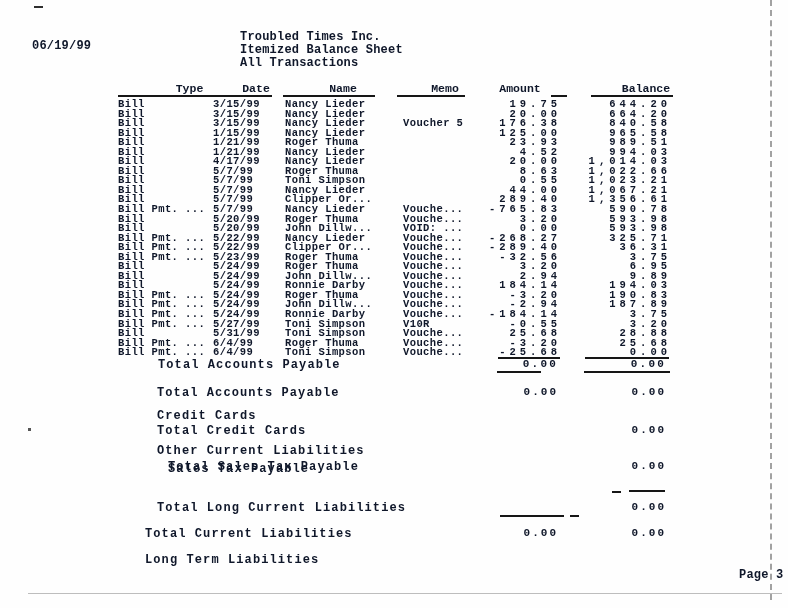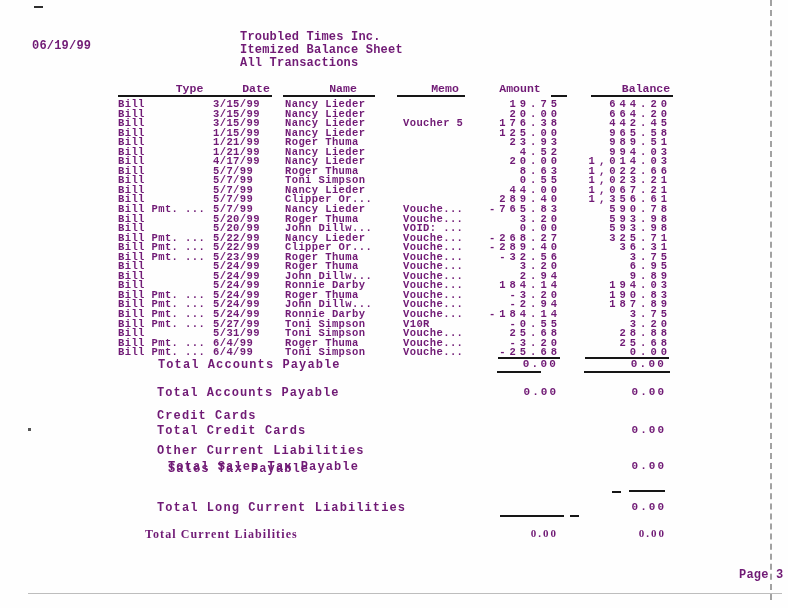--- a/index.html
+++ b/index.html
@@ -1,20 +1,20 @@
 <!DOCTYPE html>
 <html><head>
 <meta charset="utf-8">
 <style>
   html,body{margin:0;padding:0;background:#e9e9e9;}
   .sheet{
     position:relative;width:788px;height:608px;background:#fefefdf2;
     background:#fefefe;overflow:hidden;
     font-family:"Liberation Mono","DejaVu Sans Mono",monospace;
-    font-weight:700;color:#701a75;
+    font-weight:700;color:#0f172a;
   }
   .abs{position:absolute;}
   
   .report-date{top:39px;left:32px;font-size:12px;letter-spacing:.2px;}
   .report-header{top:31px;left:240px;width:300px;text-align:left;font-size:12px;line-height:13.2px;letter-spacing:.2px;}
   
   .colhead span{position:absolute;top:0;font-size:11.5px;text-align:center;}
   .colhead{top:82px;left:0;width:788px;height:14px;margin-left:14px;}
   .h-type{left:118px;width:115px;}
   .h-date{left:212px;width:60px;}
@@ -98,21 +98,21 @@
       <span class="c-amount">20.00</span>
       <span class="c-balance">664.20</span>
     </div>
 
     <div class="row">
       <span class="c-type">Bill</span>
       <span class="c-date">3/15/99</span>
       <span class="c-name">Nancy Lieder</span>
       <span class="c-memo">Voucher 5</span>
       <span class="c-amount">176.38</span>
-      <span class="c-balance">442.45</span>
+      <span class="c-balance">840.58</span>
     </div>
 
     <div class="row">
       <span class="c-type">Bill</span>
       <span class="c-date">1/15/99</span>
       <span class="c-name">Nancy Lieder</span>
       <span class="c-memo"></span>
       <span class="c-amount">125.00</span>
       <span class="c-balance">965.58</span>
     </div>
@@ -360,24 +360,27 @@
   <div class="hline" style="top:490px;left:629px;width:36px;"></div>
   <div class="hline" style="top:491px;left:612px;width:9px;"></div>
 
   <div class="abs sline" style="top:501px;">
     <span class="sl-label i2">Total Long Current Liabilities</span>
     <span class="sl-balance">0.00</span>
   </div>
   <div class="hline" style="top:515px;left:500px;width:64px;"></div>
   <div class="hline" style="top:515px;left:570px;width:9px;"></div>
 
-  <div class="abs sline" style="top:527px;font-family:Liberation Serif, serif;">
+  <div class="abs sline" style="top:527px;">
     <span class="sl-label i1">Total Current Liabilities</span>
     <span class="sl-amount">0.00</span>
     <span class="sl-balance">0.00</span>
+  </div>
+  <div class="abs sline" style="top:553px;">
+    <span class="sl-label i1">Long Term Liabilities</span>
   </div>
 
   <div class="abs page-num">Page 3</div>
 
   <div class="abs edge-dash"></div>
   <div class="abs bottom-line"></div>
   <div class="abs spec1"></div>
   <div class="abs spec2"></div>
 </div>
 

